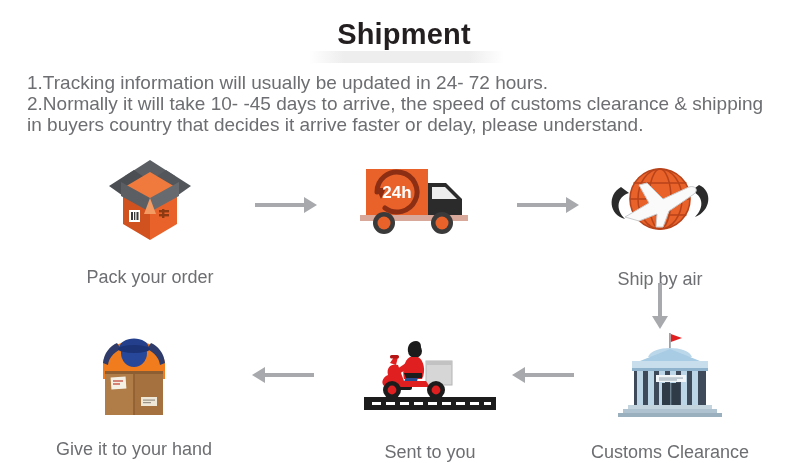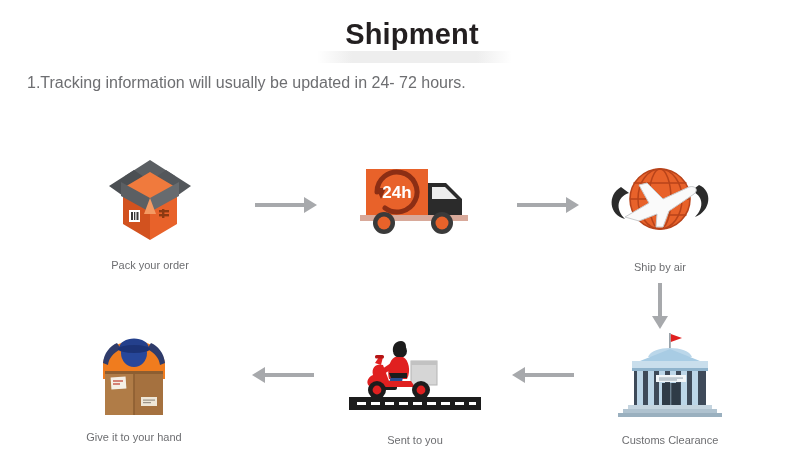--- a/index.html
+++ b/index.html
@@ -12,21 +12,21 @@
     height: 463px;
     position: relative;
     overflow: hidden;
     font-family: "Liberation Sans", sans-serif;
     color: #58595b;
   }
 
   
   .title-wrap {
     position: absolute;
-    left: 12px;
+    left: 4px;
     top: 18px;
     width: 752px;
     height: 46px;
   }
   .title-band {
     position: absolute;
     left: 305px;
     top: 33px;
     width: 195px;
     height: 12px;
@@ -43,56 +43,56 @@
     color: #231f20;
     letter-spacing: 0.2px;
   }
 
   
   .intro {
     position: absolute;
     left: 27px;
     top: 72px;
     width: 750px;
-    font-size: 16px;
+    font-size: 19px;
     line-height: 21px;
     color: #6d6e71;
   }
   .intro-line { white-space: nowrap; }
   .intro-line.wrap { white-space: normal; }
 
   
   .step {
     position: absolute;
     width: 180px;
     text-align: center;
   }
   .step .art {
     position: relative;
     height: 96px;
     display: flex;
     align-items: center;
     justify-content: center;
   }
   .step .caption {
-    margin-top: 10px;
-    font-size: 11px;
+    margin-top: 22px;
+    font-size: 18px;
     line-height: 19px;
     color: #6d6e71;
     display: inline-block;
     text-align: left;
   }
   .step .caption.center { text-align: right; }
 
   
   #step-pack      { left: 60px;  top: 150px; }
   #step-transport { left: 325px; top: 150px; }
   #step-air       { left: 570px; top: 152px; }
   #step-customs   { left: 580px; top: 325px; }
-  #step-sent      { left: 325px; top: 325px; }
+  #step-sent      { left: 340px; top: 325px; }
   #step-hand      { left: 44px;  top: 322px; }
 
   
   .arrow-h {
     position: absolute;
     height: 14px;
     display: flex;
     align-items: center;
   }
   .arrow-h .shaft {
@@ -142,20 +142,21 @@
 </head>
 <body>
 
 <div class="title-wrap">
   <div class="title-band"></div>
   <div class="title-text">Shipment</div>
 </div>
 
 <div class="intro">
   <div class="intro-line">1.Tracking information will usually be updated in 24- 72 hours.</div>
+  <div class="intro-line wrap">2.Normally it will take 10- -45 days to arrive, the speed of customs clearance &amp; shipping in buyers country that decides it arrive faster or delay, please understand.</div>
 </div>
 
 <div class="step" id="step-pack">
   <div class="art">
     <svg width="110" height="92" viewBox="0 0 110 92">
 
       <polygon points="30,24 55,8 80,24 55,40" fill="#5B5F63"></polygon>
       <polygon points="14,34 39,18 56,30 31,46" fill="#4B4F53"></polygon>
       <polygon points="96,34 71,18 54,30 79,46" fill="#53575B"></polygon>
 

